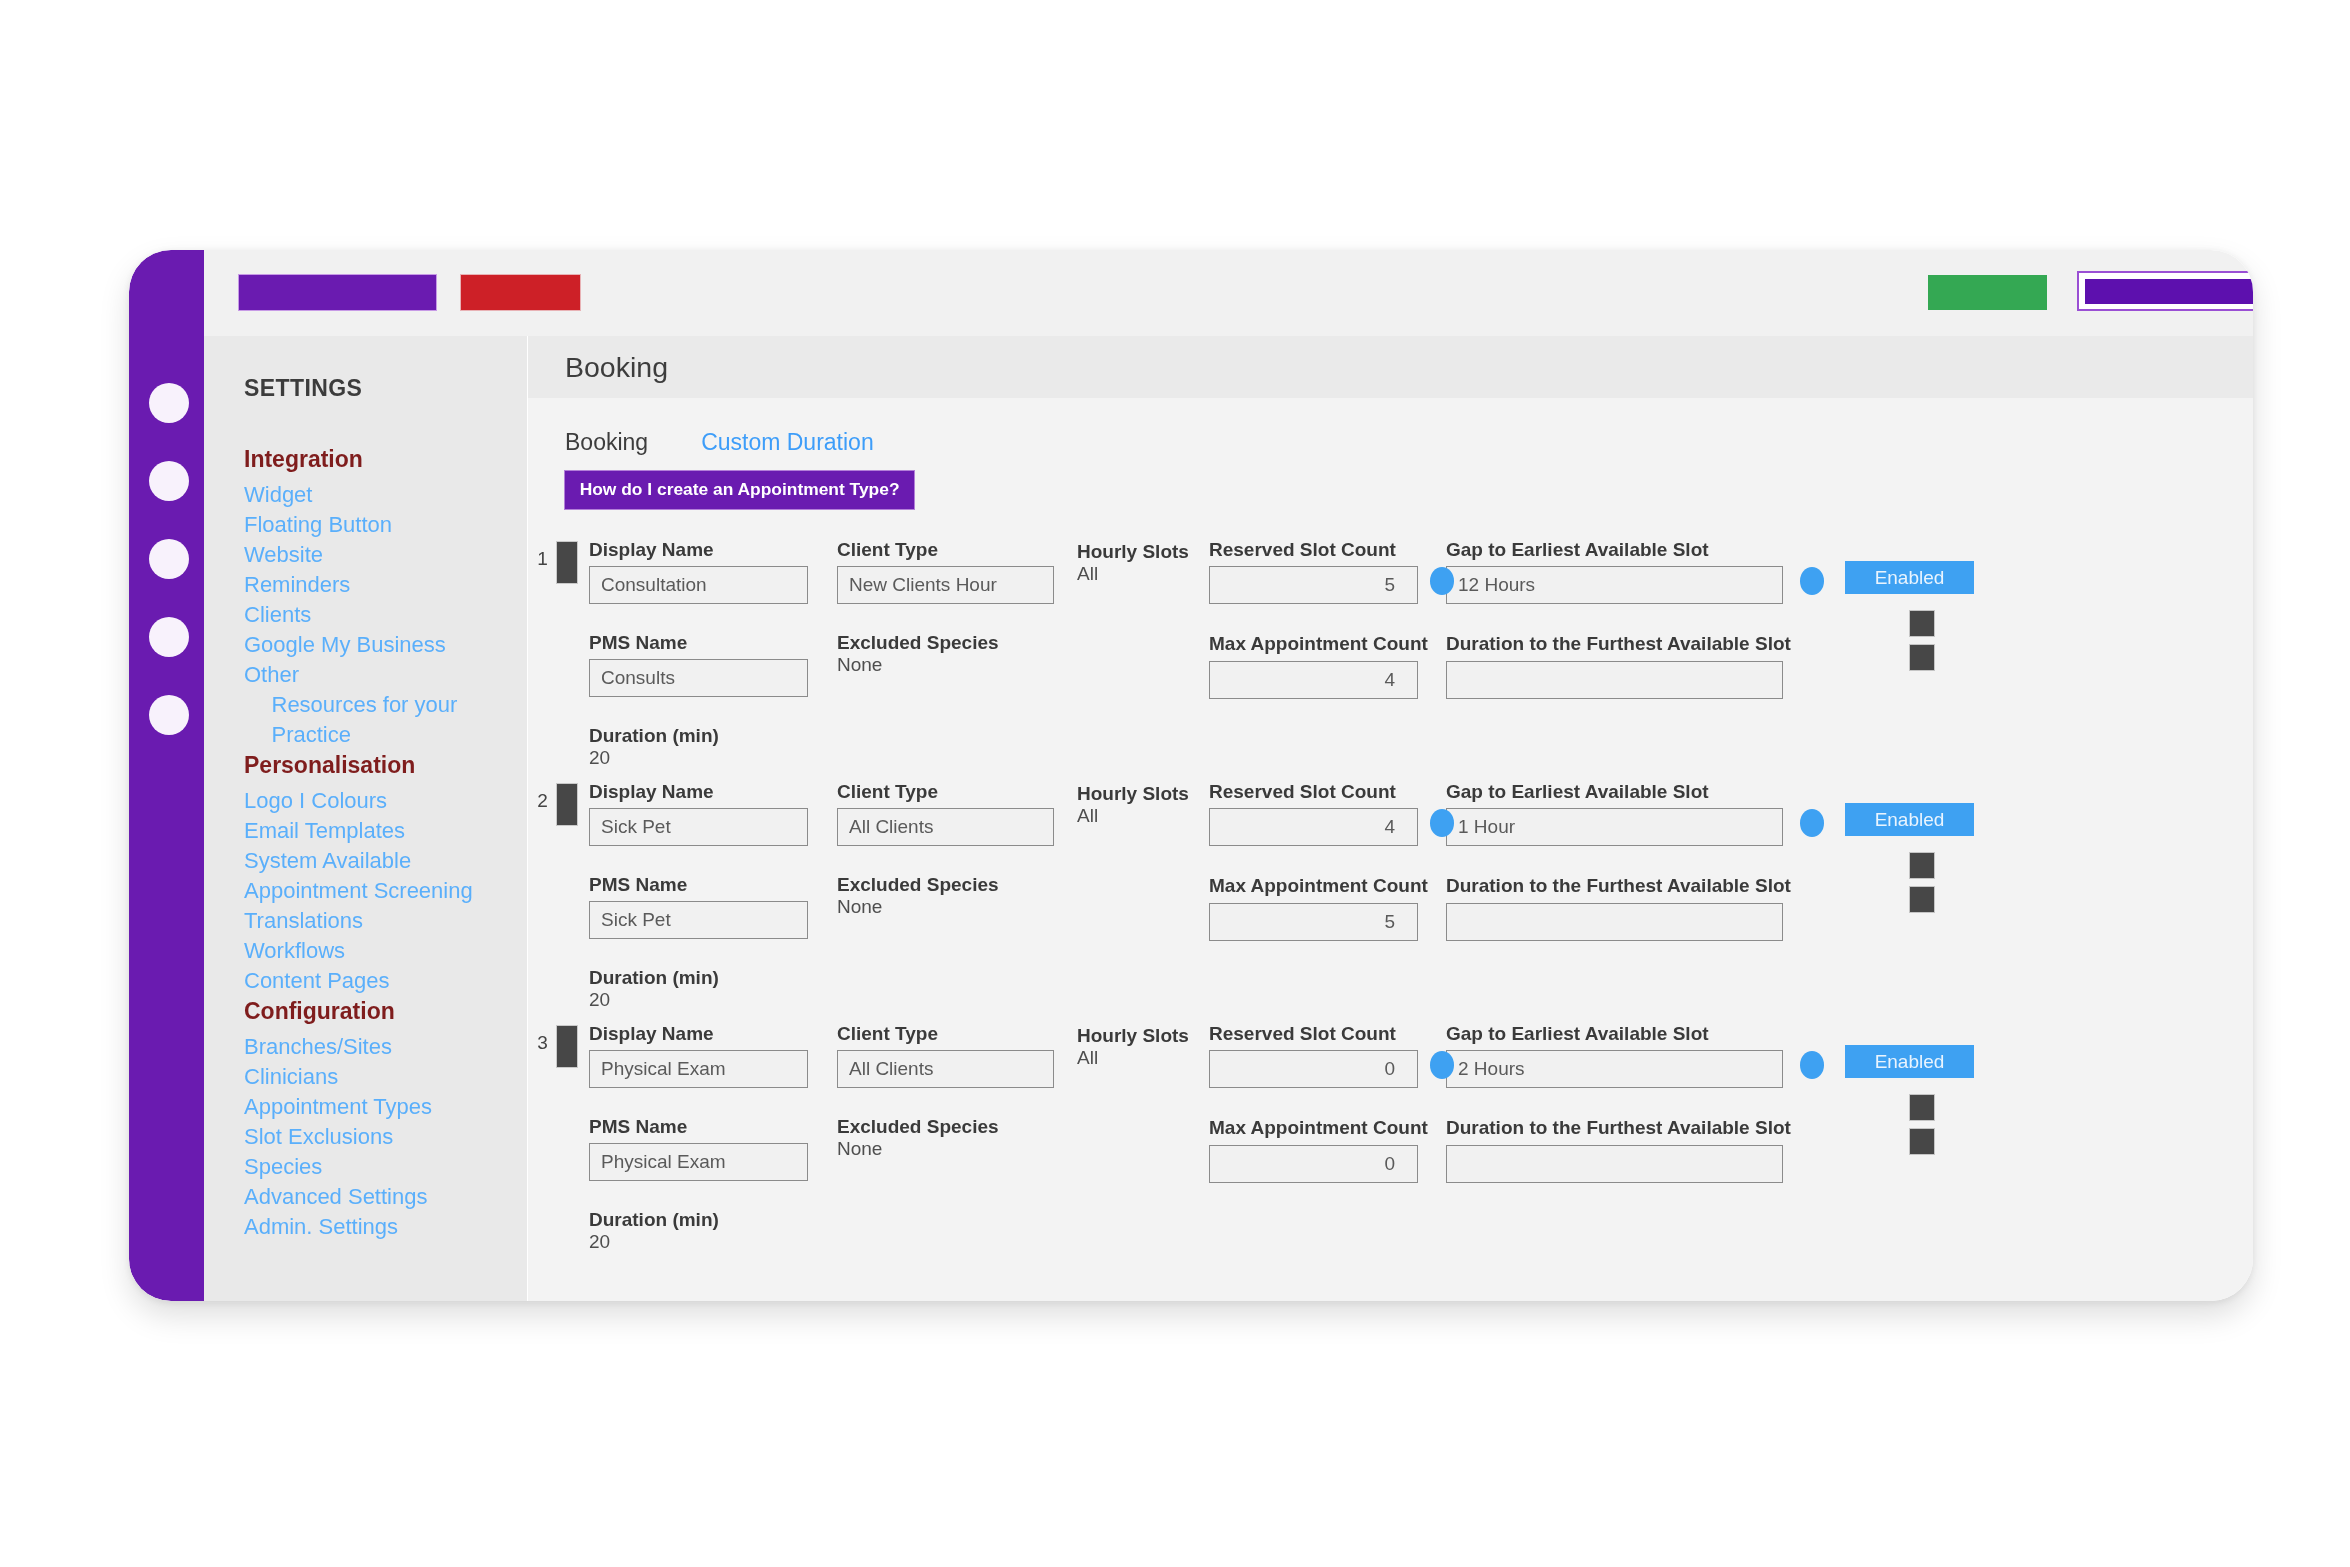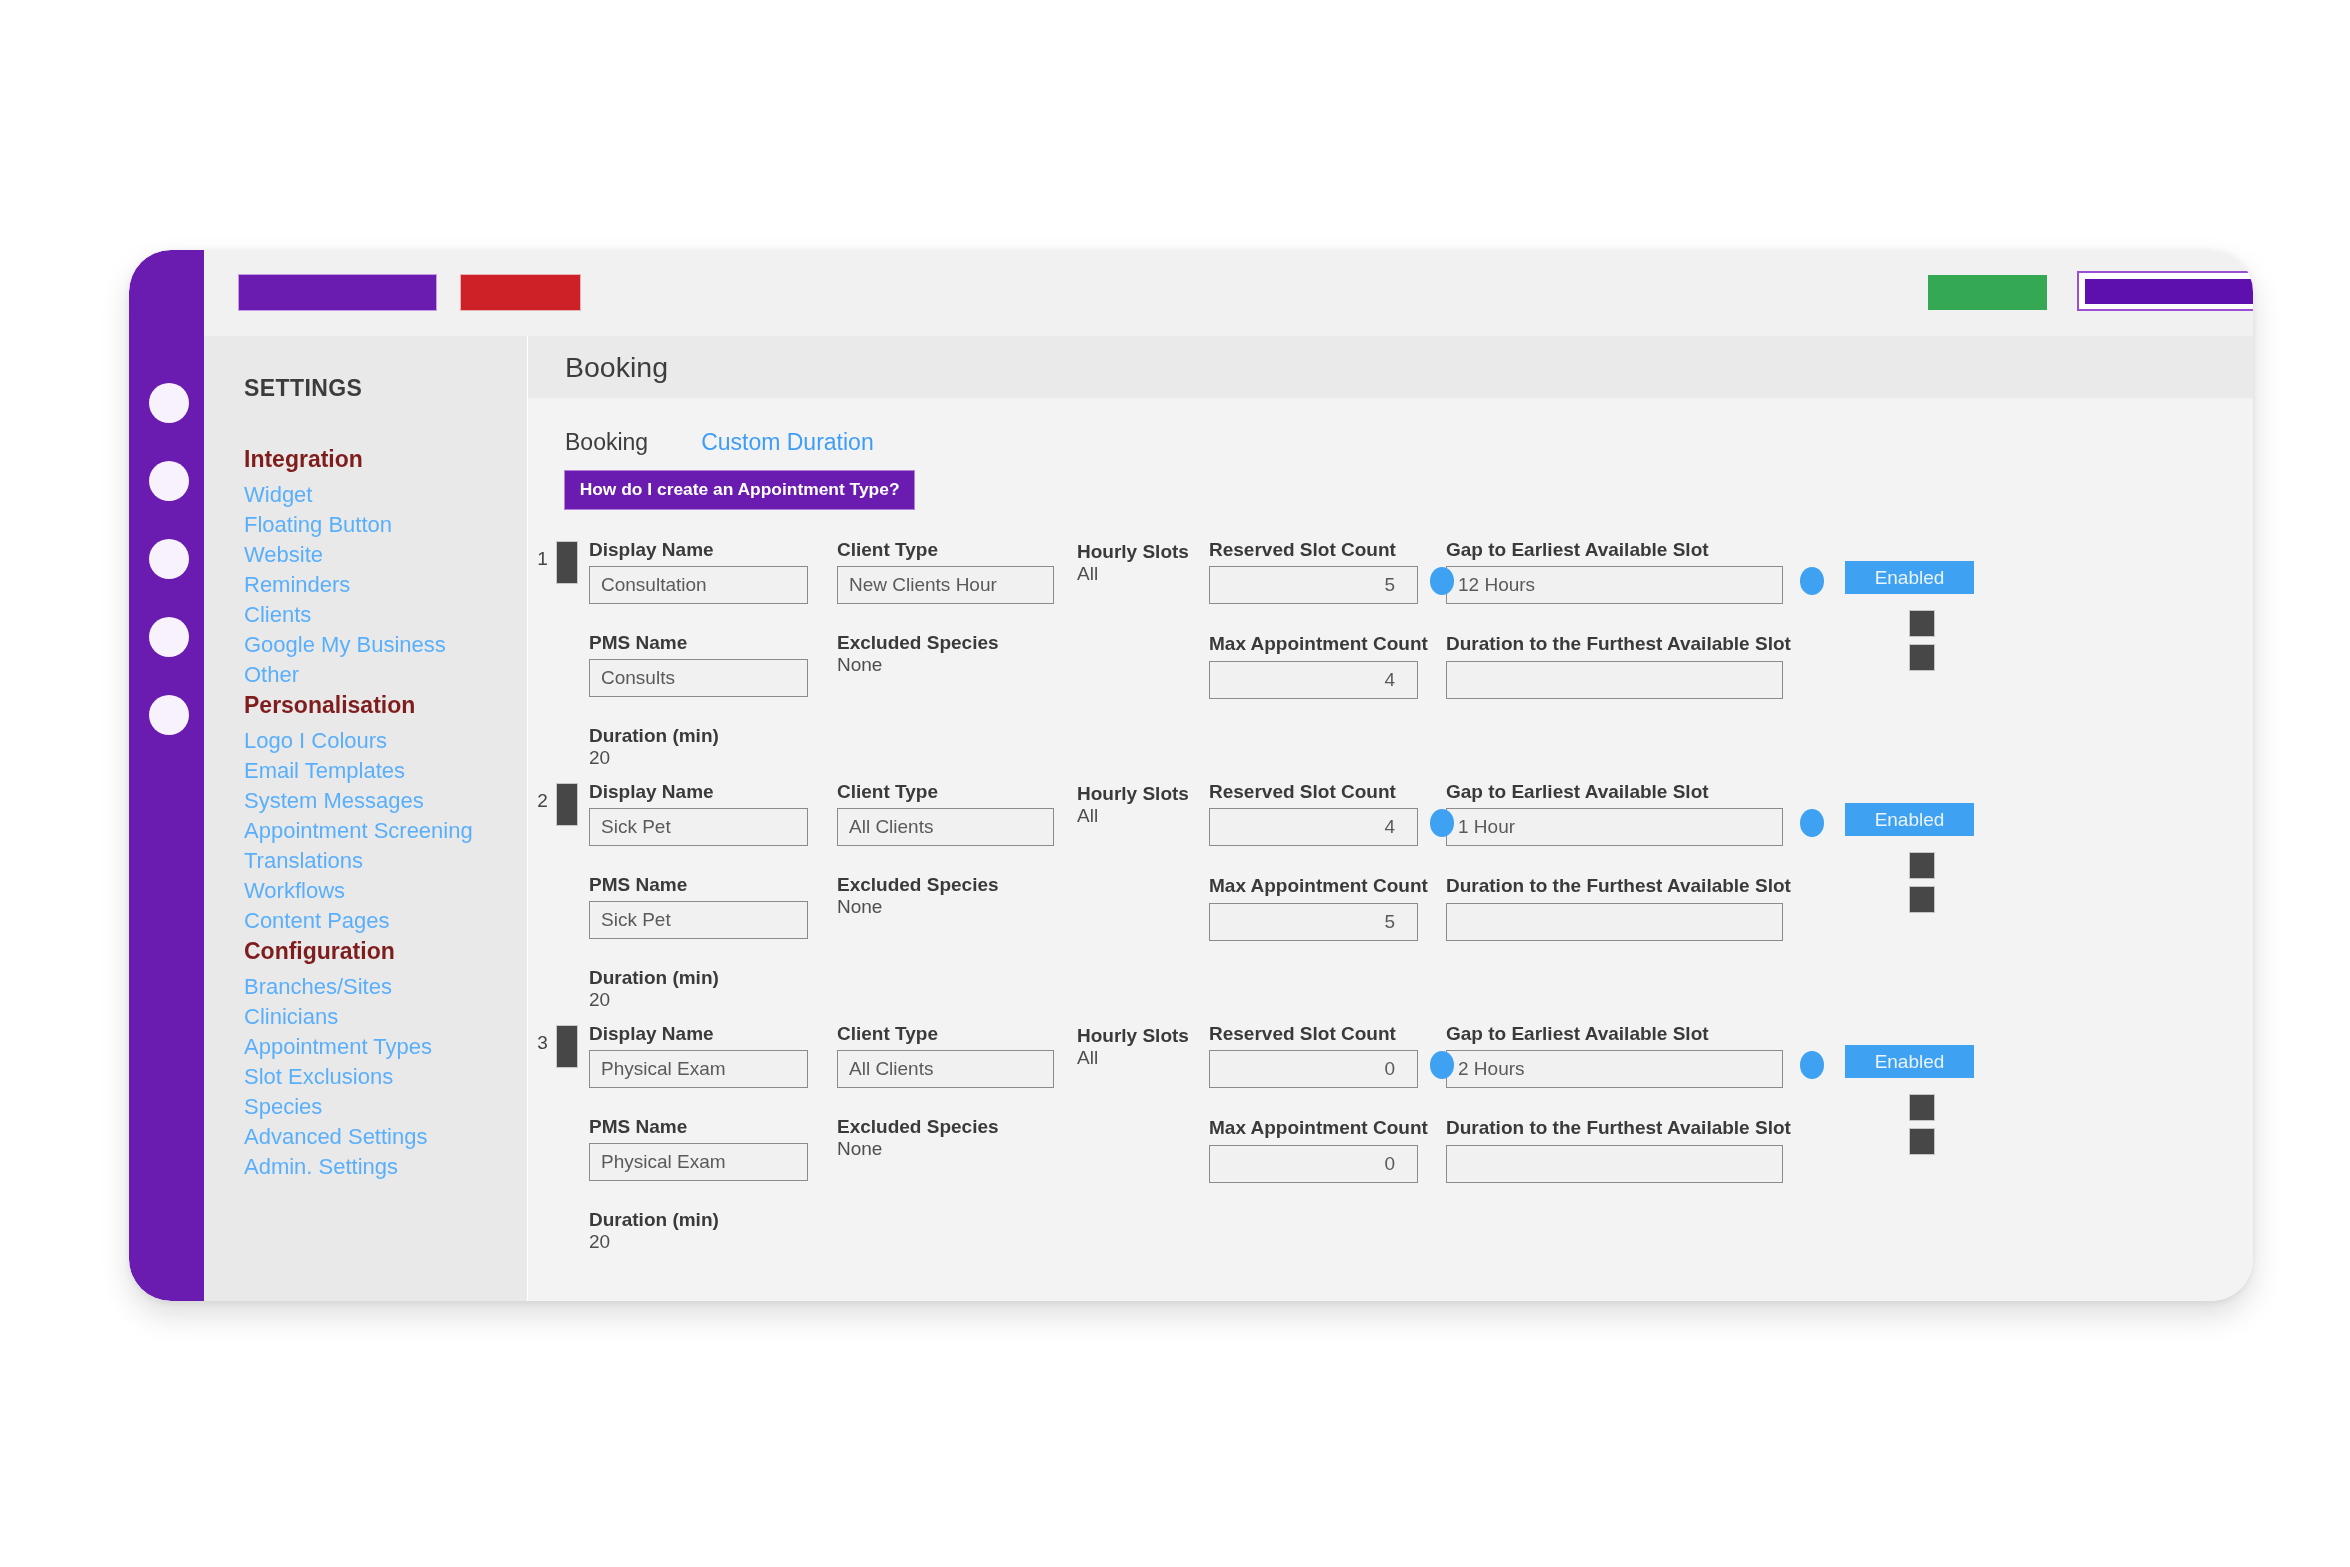--- a/index.html
+++ b/index.html
@@ -334,25 +334,26 @@
     <div class="sidebar-title">SETTINGS</div>
 
     <div class="nav-group-head">Integration</div>
     <span class="nav-link">Widget</span>
     <span class="nav-link">Floating Button</span>
     <span class="nav-link">Website</span>
     <span class="nav-link">Reminders</span>
     <span class="nav-link">Clients</span>
     <span class="nav-link">Google My Business</span>
     <span class="nav-link">Other</span>
+    <span class="nav-link indent">Resources for your Practice</span>
 
     <div class="nav-group-head">Personalisation</div>
     <span class="nav-link">Logo I Colours</span>
     <span class="nav-link">Email Templates</span>
-    <span class="nav-link">System Messages</span>
+    <span class="nav-link">System Available</span>
     <span class="nav-link">Appointment Screening</span>
     <span class="nav-link">Translations</span>
     <span class="nav-link">Workflows</span>
     <span class="nav-link">Content Pages</span>
 
     <div class="nav-group-head">Configuration</div>
     <span class="nav-link">Branches/Sites</span>
     <span class="nav-link">Clinicians</span>
     <span class="nav-link">Appointment Types</span>
     <span class="nav-link">Slot Exclusions</span>

